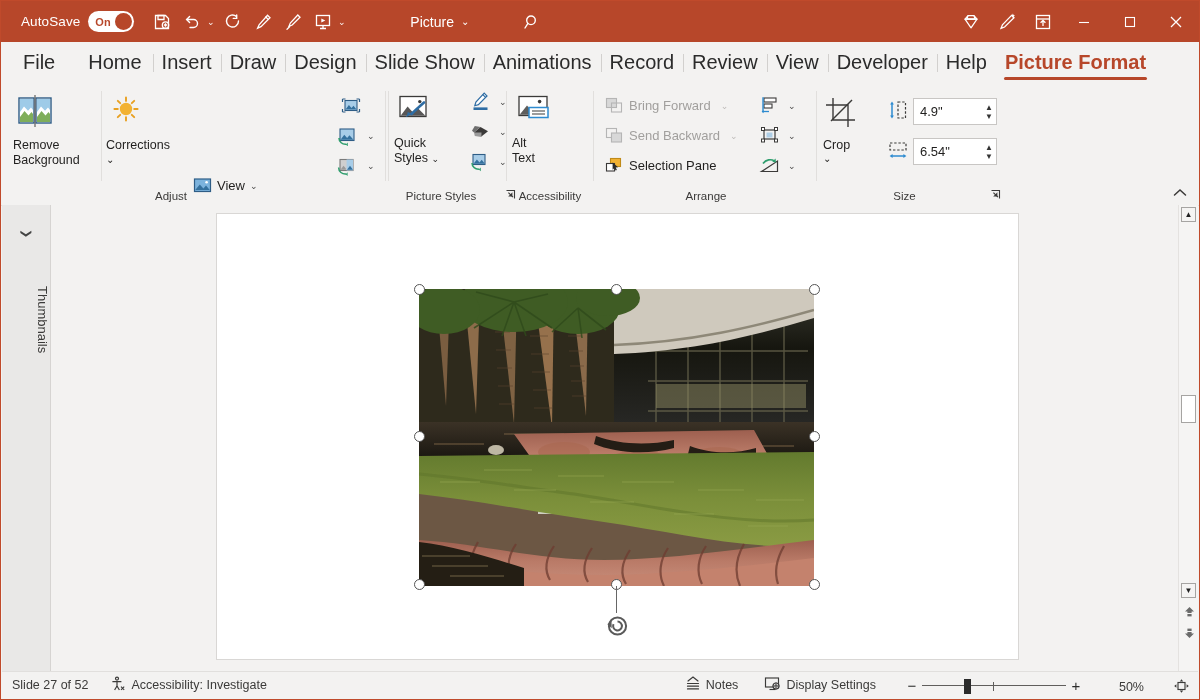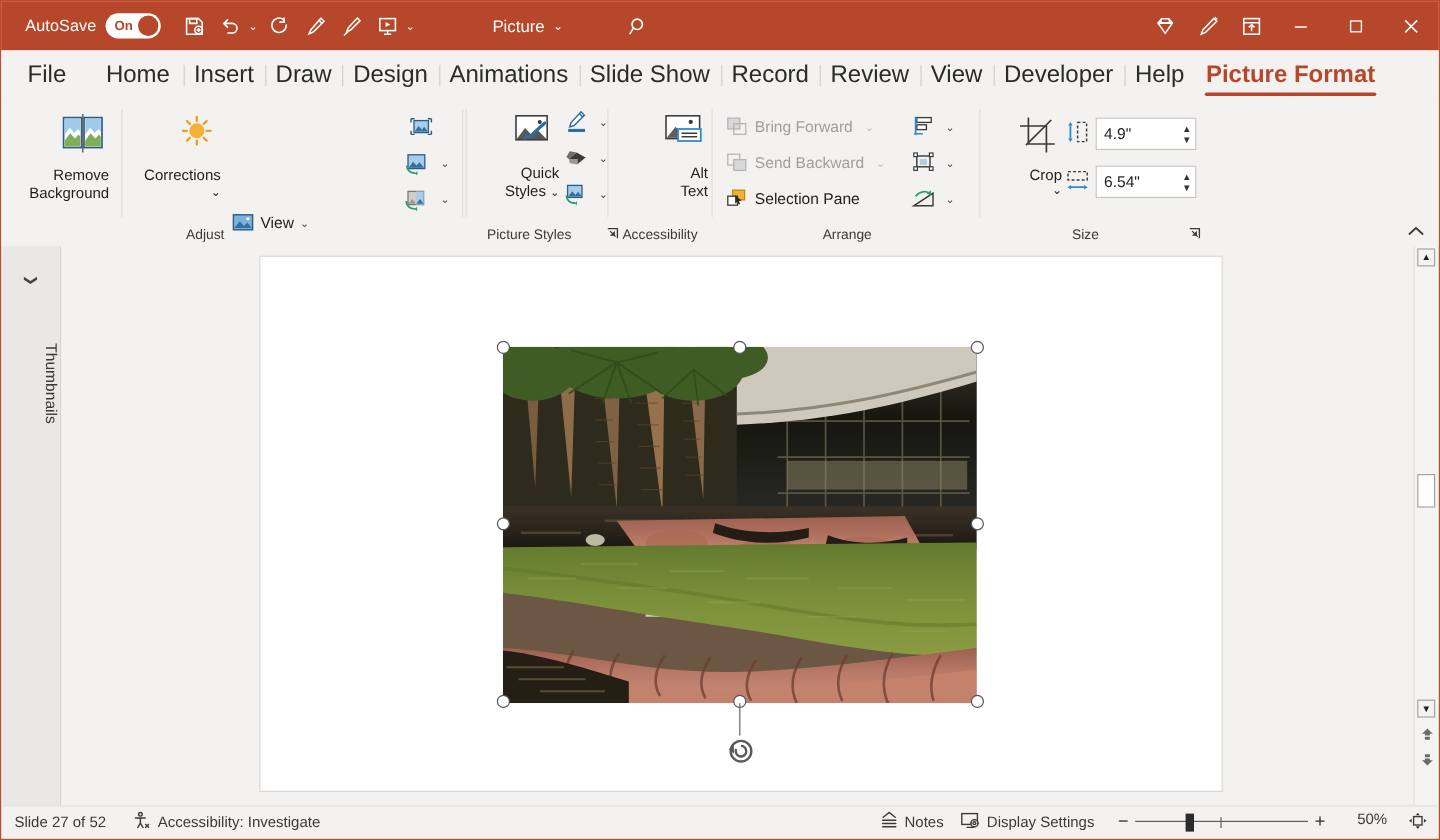--- a/index.html
+++ b/index.html
@@ -41,21 +41,21 @@
   .tr-rec{display:flex;align-items:center;border:1px solid #e2e0de;background:#fff;border-radius:3px;height:30px;}
   .tr-rec .ic{width:32px;display:flex;align-items:center;justify-content:center;}
   .tr-rec .ch{width:14px;font-size:10px;color:#555;border-left:1px solid #e8e6e4;height:30px;display:flex;align-items:center;justify-content:center;}
   .tr-share{width:40px;height:30px;display:flex;align-items:center;justify-content:center;margin-right:6px;}
 
   
   .ribbon{position:absolute;left:0;top:82px;width:1198px;height:122px;background:#f3f2f1;border-bottom:1px solid #e1dfdd;}
   .rgroup{position:absolute;top:0;height:122px;}
   .rgroup .glabel{position:absolute;bottom:3px;left:0;right:0;text-align:center;font-size:11.5px;color:#3b3a39;}
   .rgroup .gsep{position:absolute;top:8px;bottom:24px;width:1px;background:#e1dfdd;}
-  .bigbtn{position:absolute;display:flex;flex-direction:column;align-items:flex-end;width:78px;}
+  .bigbtn{position:absolute;display:flex;flex-direction:column;align-items:flex-start;width:78px;}
   .bigbtn .lbl{font-size:12.5px;color:#201f1e;text-align:center;line-height:15px;margin-top:3px;}
   .smrow{position:absolute;display:flex;align-items:center;height:29px;}
   .smrow .ic{width:22px;display:flex;align-items:center;justify-content:center;}
   .smrow .lbl{font-size:13px;color:#201f1e;margin-left:4px;white-space:nowrap;}
   .smrow .cv{font-size:9px;color:#4a4a4a;margin-left:5px;}
   .smrow.disabled .lbl{color:#a19f9d;}
   .smrow.disabled .cv{color:#bdbbb9;}
   .dlgl{position:absolute;bottom:3px;width:14px;height:14px;display:flex;align-items:center;justify-content:center;}
   .sizebox{position:absolute;width:82px;height:25px;border:1px solid #c8c6c4;background:#fff;display:flex;align-items:center;}
   .sizebox .val{font-size:13px;color:#201f1e;margin-left:6px;}
@@ -81,21 +81,21 @@
   .vsb{position:absolute;right:1px;top:204px;width:19px;height:468px;background:#f5f4f3;border-left:1px solid #e4e2e0;}
   .sbbtn{position:absolute;left:2px;width:15px;height:15px;border:1px solid #a6a4a2;background:#f5f4f3;display:flex;align-items:center;justify-content:center;font-size:8px;color:#222;box-sizing:border-box;}
   .sbthumb{position:absolute;left:2px;top:190px;width:15px;height:28px;border:1px solid #a6a4a2;background:#fff;box-sizing:border-box;}
   .sbnav{position:absolute;left:3px;width:14px;height:15px;display:flex;align-items:center;justify-content:center;color:#6b6b6b;}
 
   
   .status{position:absolute;left:1px;bottom:1px;width:1196px;height:26px;background:#f3f2f1;border-top:1px solid #e1dfdd;display:flex;align-items:center;font-size:12.5px;color:#3b3a39;}
   .status .item{display:flex;align-items:center;gap:5px;}
   .st-slide{margin-left:10px;}
   .st-acc{margin-left:22px;}
-  .st-right{position:absolute;right:6px;display:flex;align-items:flex-start;gap:14px;}
+  .st-right{position:absolute;right:6px;display:flex;align-items:flex-end;gap:26px;}
   .zoomslider{display:flex;align-items:center;gap:0;}
   .zs-track{position:relative;width:144px;height:14px;display:flex;align-items:center;}
   .zs-line{position:absolute;left:0;right:0;height:1.4px;background:#605e5c;}
   .zs-tick{position:absolute;left:71px;top:3px;width:1.4px;height:9px;background:#605e5c;}
   .zs-thumb{position:absolute;left:42px;top:0;width:7px;height:15px;background:#2b2b2b;}
   .zbtn{width:20px;text-align:center;font-size:15px;color:#2b2b2b;}
   .zpct{min-width:32px;text-align:right;}
   .fitbtn{width:22px;display:flex;align-items:center;justify-content:center;}
 </style>
 </head>
@@ -204,22 +204,22 @@
       </div>
     </div>
   </div>
 
   <div class="tabstrip">
     <div class="tab file">File</div>
     <div class="tab home">Home</div>
     <div class="tab sep">Insert</div>
     <div class="tab sep">Draw</div>
     <div class="tab sep">Design</div>
+    <div class="tab sep">Slide Show</div>
     <div class="tab sep">Animations</div>
-    <div class="tab sep">Slide Show</div>
     <div class="tab sep">Record</div>
     <div class="tab sep">Review</div>
     <div class="tab sep">View</div>
     <div class="tab sep">Developer</div>
     <div class="tab sep">Help</div>
     <div class="tab active">Picture Format</div>
 
     <div class="tabs-right">
       <div class="tr-btn">
         <svg width="17" height="17" viewBox="0 0 17 17" fill="none" stroke="#3b3a39" stroke-width="1.2" stroke-linejoin="round">

